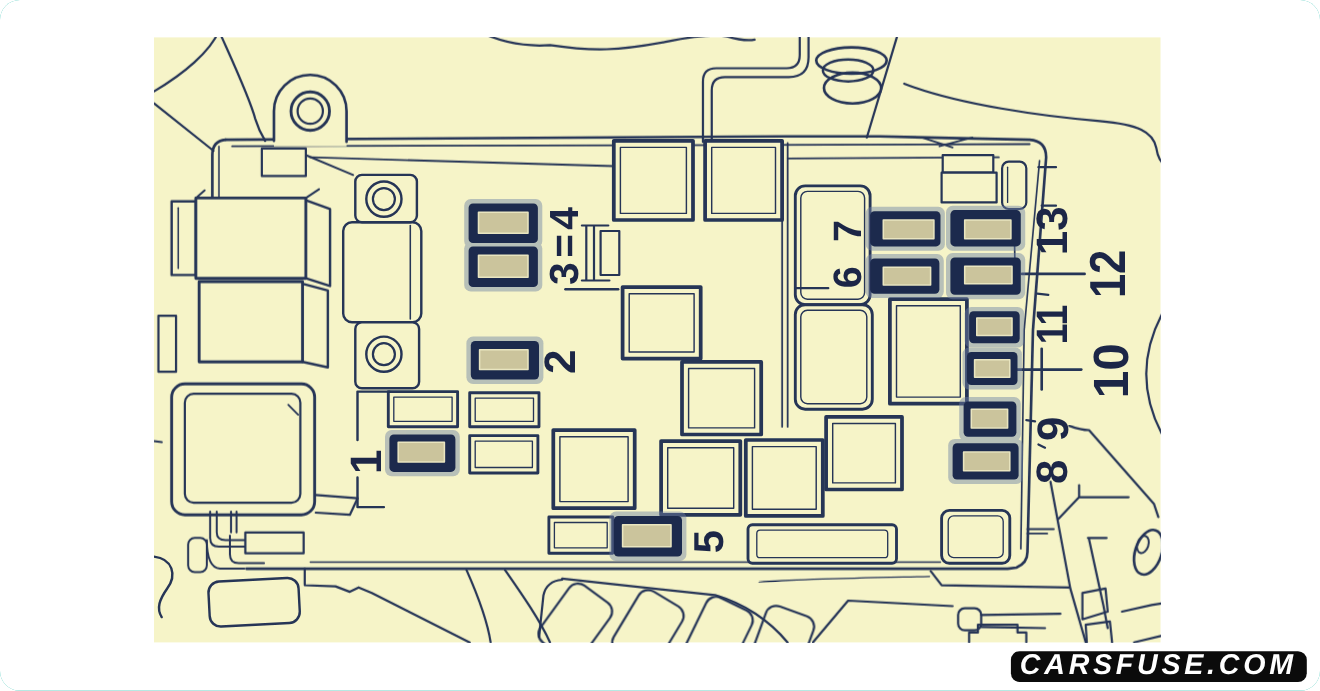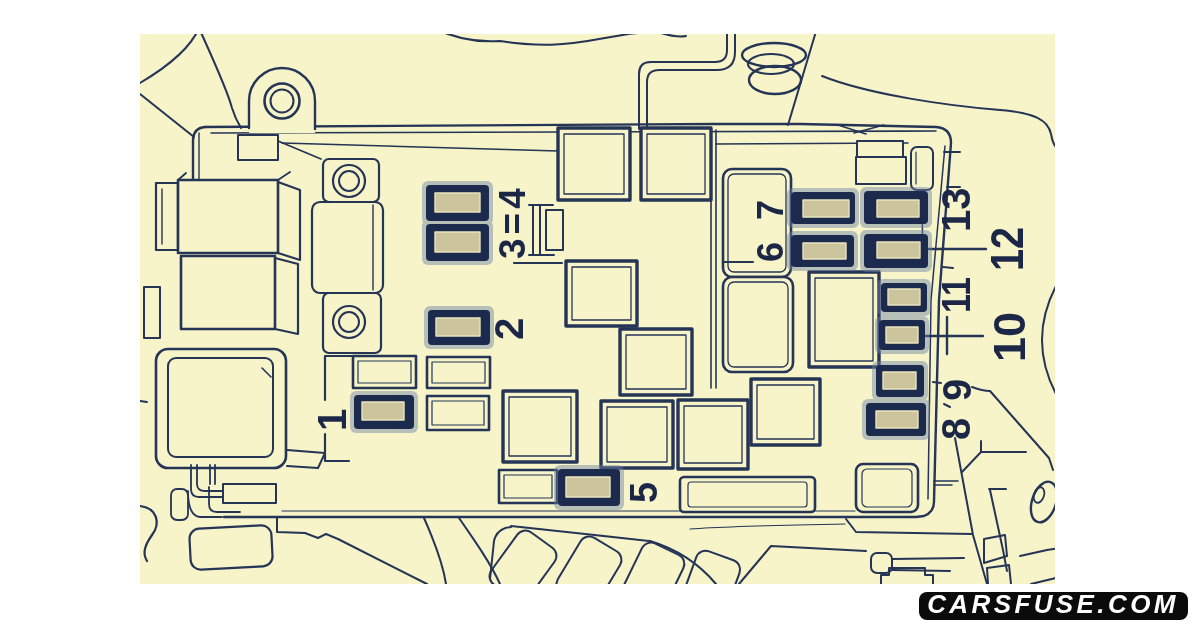--- a/index.html
+++ b/index.html
@@ -1,16 +1,16 @@
 <!DOCTYPE html>
 <html><head>
 <meta charset="utf-8">
 <style>
   html,body{margin:0;padding:0;background:#ffffff;}
-  #wrap{width:1200px;height:628px;position:relative;overflow:hidden;background:#14b8a6;}
+  #wrap{width:1200px;height:628px;position:relative;overflow:hidden;background:#14b8a6;border-radius:18px;}
   svg{display:block;}
   text{font-family:"Liberation Sans", sans-serif;}
 </style>
 </head>
 <body>
 <div id="wrap">
 <svg width="1200" height="628" viewBox="0 0 1200 628">
 <defs>
   <filter id="soft" x="-5%" y="-5%" width="110%" height="110%">
     <feGaussianBlur stdDeviation="0.55"></feGaussianBlur>

